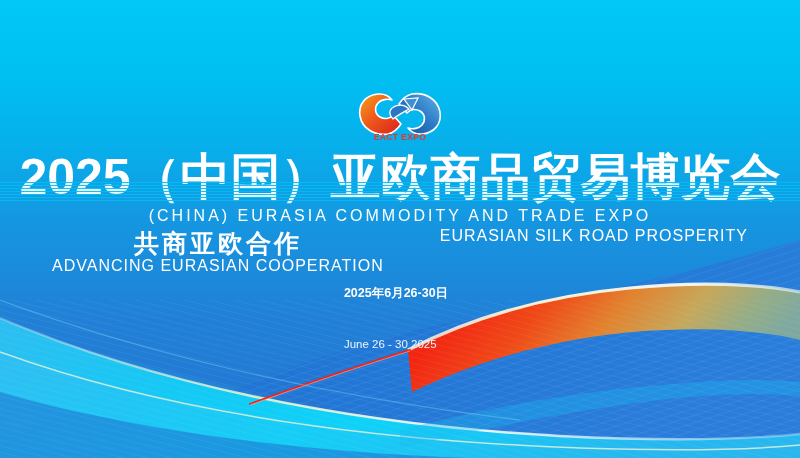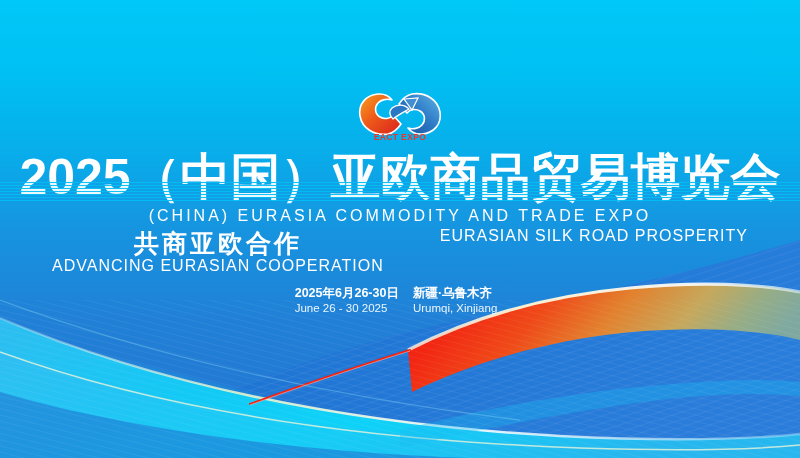--- a/index.html
+++ b/index.html
@@ -146,20 +146,21 @@
     font-weight: bold;
     color: #ffffff;
     white-space: nowrap;
   }
   .meta-en {
     display: block;
     font-size: 11.5px;
     line-height: 14px;
     color: #eaf6ff;
     white-space: nowrap;
+    margin-top: 36px;
   }
 </style>
 </head>
 <body>
 
 <div id="poster">
 
   <svg class="bg-svg" viewBox="0 0 800 458" preserveAspectRatio="none">
     <defs>
       <linearGradient id="gBase" x1="0" y1="0" x2="0" y2="1">
@@ -329,19 +330,15 @@
     <div class="slogan">
       <span class="slogan-en">EURASIAN SILK ROAD PROSPERITY</span>
     </div>
   </div>
 
   <div class="meta">
     <div class="meta-col">
       <span class="meta-cn">2025年6月26-30日</span>
       <span class="meta-en">June 26 - 30  2025</span>
     </div>
-    <div class="meta-col">
-      <span class="meta-cn">新疆·乌鲁木齐</span>
-      <span class="meta-en">Urumqi, Xinjiang</span>
-    </div>
   </div>
 
 </div>
 
 </body></html>

